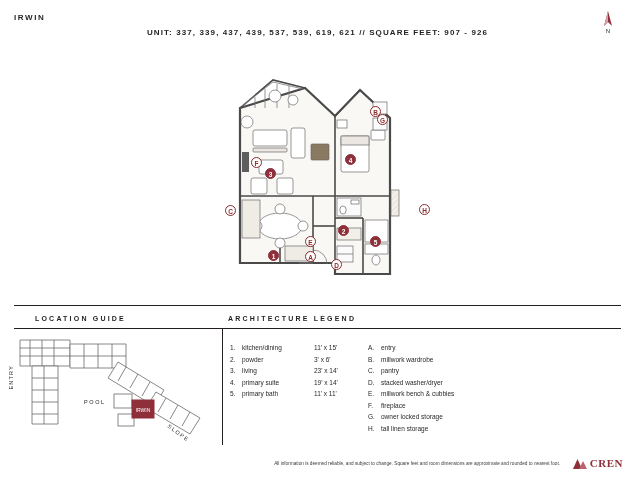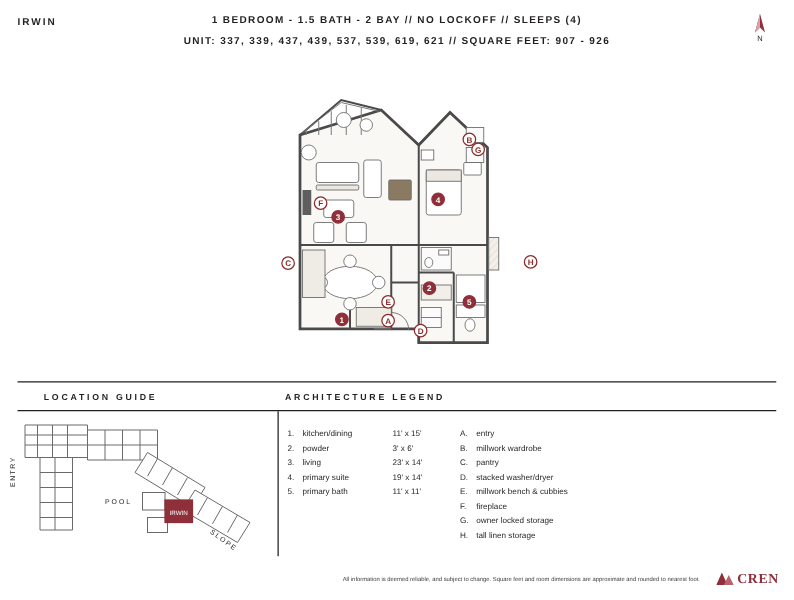--- a/index.html
+++ b/index.html
@@ -219,21 +219,20 @@
     font-weight: bold;
     letter-spacing: 0.5px;
     color: #8e2f3a;
   }
 </style>
 </head>
 <body>
 
 <div id="header">
   <div id="plan-name">IRWIN</div>
-  <div id="header-line1">1 BEDROOM - 1.5 BATH - 2 BAY  //  NO LOCKOFF  //  SLEEPS (4)</div>
   <div id="header-line2">UNIT: 337, 339, 437, 439, 537, 539, 619, 621  //  SQUARE FEET: 907 - 926</div>
   <div id="compass">
     <svg width="22" height="24" viewBox="0 0 22 24">
       <polygon points="11,1 15,16 11,12 7,16" fill="#8e2f3a"></polygon>
       <polygon points="11,1 11,12 7,16" fill="#d8a2aa"></polygon>
       <text x="11" y="23" font-size="6" text-anchor="middle" fill="#231f20" font-family="Liberation Sans, sans-serif">N</text>
     </svg>
   </div>
 </div>
 

